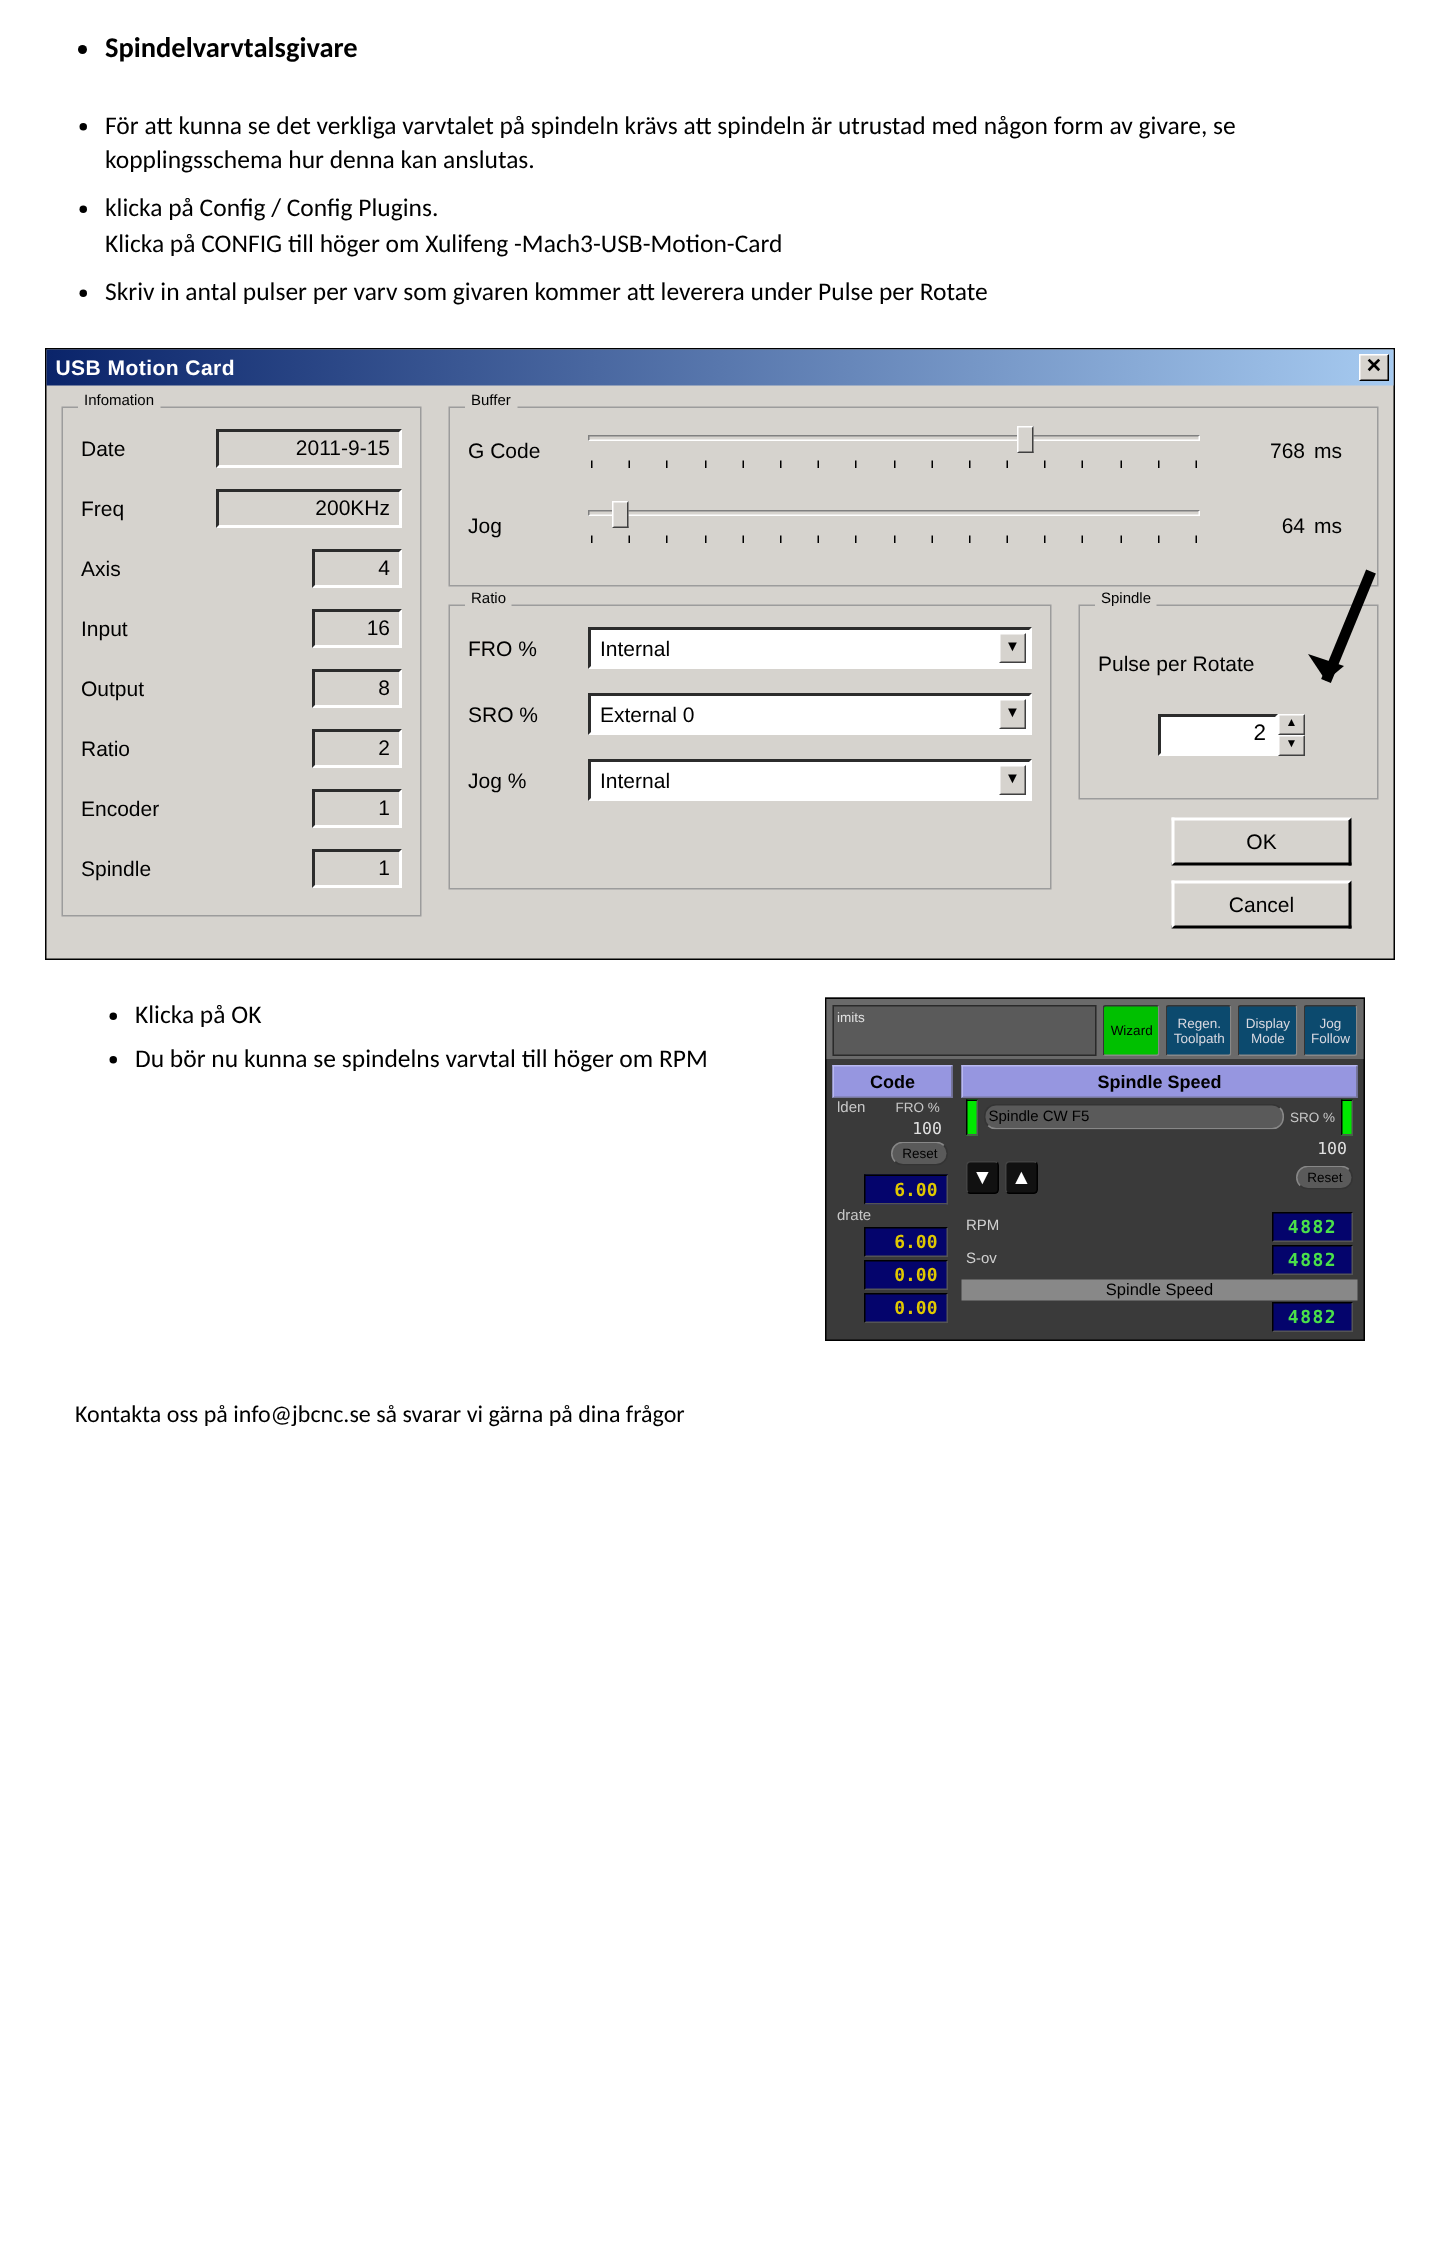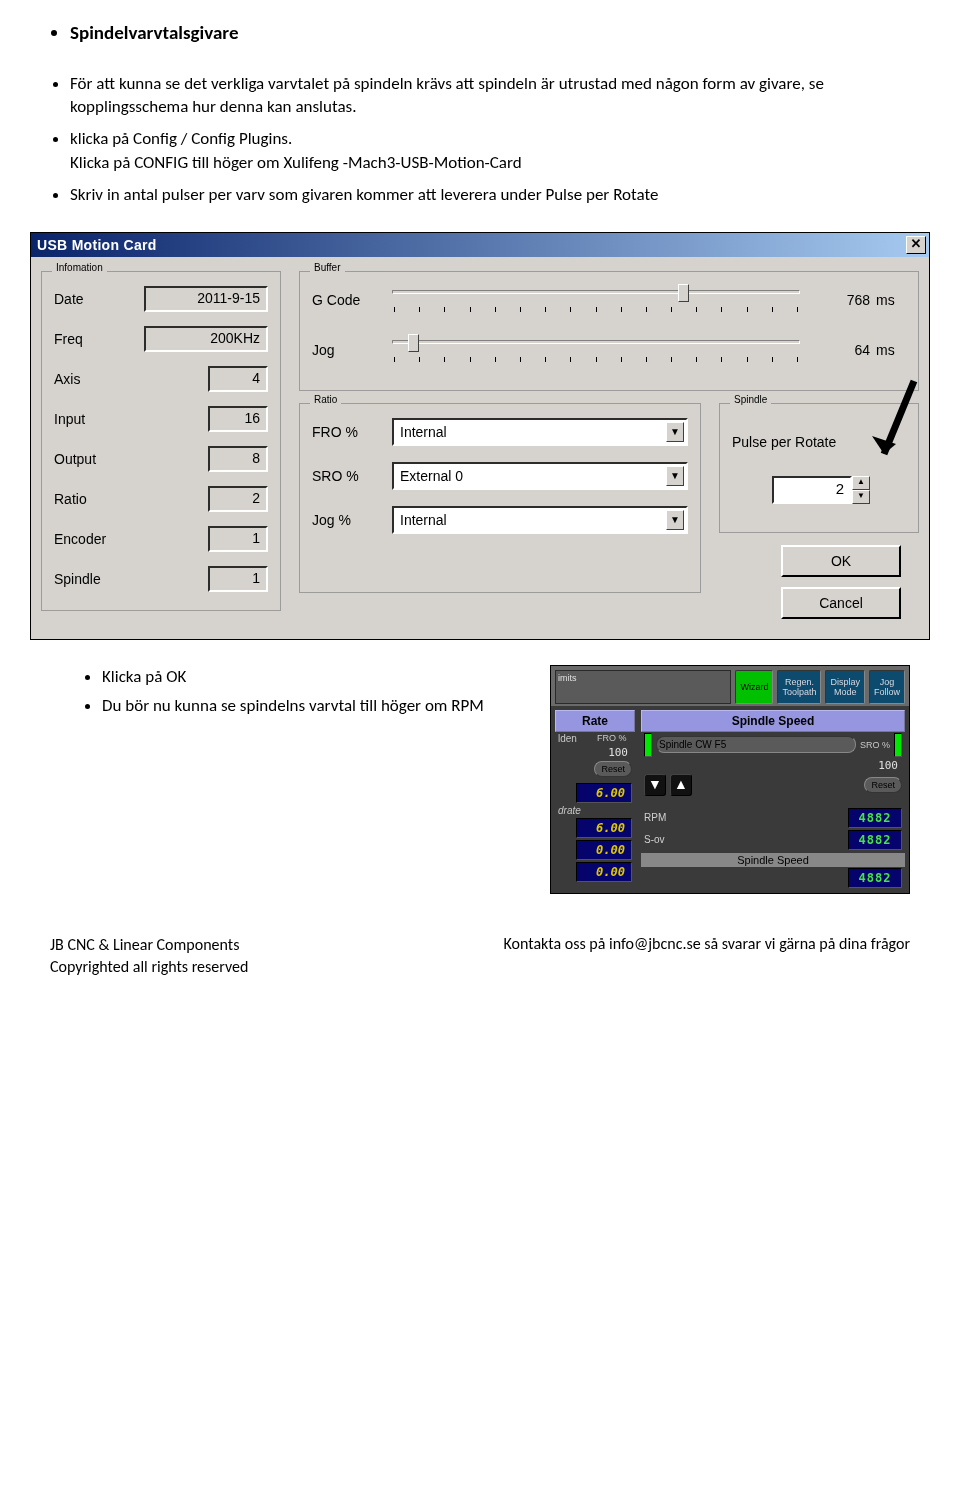--- a/index.html
+++ b/index.html
@@ -57,21 +57,21 @@
   .spinner-buttons { display: flex; flex-direction: column; }
   .spinner-btn { width: 18px; height: 14px; background: #d6d3ce; border: 1px solid #fff; border-right-color: #404040; border-bottom-color: #404040; font-size: 8px; text-align: center; line-height: 10px; cursor: pointer; }
   .arrow-svg { position: absolute; top: -28px; right: -6px; width: 70px; height: 100px; pointer-events: none; }
 
   .btn { width: 120px; height: 32px; background: #d6d3ce; border: 2px outset #fff; border-right-color: #404040; border-bottom-color: #404040; text-align: center; line-height: 28px; font-size: 14px; margin-bottom: 10px; cursor: pointer; }
   .btn-col { margin-left: 62px; }
 
   
   .lower-row { display: flex; align-items: flex-start; gap: 30px; margin-bottom: 40px; }
   ul.bullets2 { list-style: disc; margin-left: 40px; }
-  ul.bullets2 li { margin-bottom: 6px; line-height: 1.4; margin-left: 12px; }
+  ul.bullets2 li { margin-bottom: 6px; line-height: 1.4; }
 
   
   .mach-panel { width: 360px; font-family: Arial, sans-serif; font-size: 11px; color: #000; background: #3a3a3a; display: flex; flex-direction: column; border: 1px solid #000; }
   .mach-toprow { display: flex; gap: 4px; padding: 4px 4px 2px 4px; background: #6a6a6a; align-items: stretch; height: 40px; }
   .mach-mini { flex: 1; color: #e0e0e0; font-size: 9px; display: flex; flex-direction: column; border: 1px solid #2a2a2a; background: #5a5a5a; }
   .mach-mini-label { padding: 2px 2px 0 2px; font-size: 9px; }
   .mach-3btn { background: #0c4a6e; border: 1px inset #888; color: #d8d8e0; font-size: 9px; display: flex; flex-direction: column; align-items: center; justify-content: center; padding: 2px 4px; border-radius: 2px; cursor: pointer; }
   .mach-midrow { display: flex; gap: 6px; padding: 4px; }
   .mach-col-left { width: 80px; display: flex; flex-direction: column; }
   .mach-header { background: #9696e0; color: #000; font-weight: bold; font-size: 12px; text-align: center; padding: 3px 0; border: 1px outset #b8b8f0; }
@@ -79,21 +79,21 @@
   .spindle-cw-btn { background: #5a5a5a; border: 1px inset #888; color: #000; font-size: 10px; padding: 2px; margin: 3px 0; border-radius: 8px; cursor: pointer; }
   .mach-row { display: flex; align-items: center; padding: 1px 3px; gap: 4px; }
   .mach-label { flex: 1; color: #c8c8c8; font-size: 10px; }
   .mach-dro { background: #04046c; color: #4ae04a; font-family: monospace; font-size: 12px; font-weight: bold; letter-spacing: 1px; text-align: center; padding: 2px 6px; border: 1px inset #000; min-width: 54px; }
   .mach-reset { background: #5a5a5a; border: 1px outset #888; color: #000; font-size: 9px; padding: 2px 6px; border-radius: 8px; cursor: pointer; }
   .mach-num { color: #e0e0e0; font-family: monospace; font-size: 11px; padding: 0 4px; }
   .mach-led { width: 8px; height: 24px; background: #00e800; border: 1px inset #000; }
   .mach-yellow-dro { background: #04046c; color: #e0c800; font-family: monospace; font-size: 12px; font-weight: bold; text-align: right; padding: 2px 6px; border: 1px inset #000; min-width: 56px; }
   .plus-minus { width: 22px; height: 22px; background: #111; color: #fff; border: 1px outset #444; text-align: center; font-size: 14px; line-height: 18px; border-radius: 3px; cursor: pointer; }
   .spindle-speed-strip { background: #888; text-align: center; font-size: 11px; color: #000; padding: 1px 0; margin-top: 2px; }
-  .mach-bottom-left { padding-top: 4px; font-style: italic; }
+  .mach-bottom-left { padding-top: 4px; }
 
   .footer { display: flex; justify-content: space-between; font-size: 16px; margin-top: 20px; }
   .footer-left { line-height: 1.4; }
 </style>
 </head>
 <body>
 
 <ul class="bullets">
   <li class="heading">Spindelvarvtalsgivare</li>
 </ul>
@@ -289,21 +289,21 @@
           <span>Display</span>
           <span>Mode</span>
         </div>
       <div class="mach-3btn">
           <span>Jog</span>
           <span>Follow</span>
         </div>
     </div>
     <div class="mach-midrow">
       <div class="mach-col-left">
-        <div class="mach-header">Rate</div>
+        <div class="mach-header">Code</div>
         <div class="mach-row">
             <span class="mach-label">lden</span>
             <span class="mach-label" style="font-size:9px;">FRO %</span>
           </div>
         <div class="mach-row">
             <span style="flex:1;"></span>
             <span class="mach-num">100</span>
           </div>
         <div class="mach-row">
             <span style="flex:1;"></span>
@@ -361,18 +361,14 @@
         <div class="mach-row">
             <span style="flex:1;"></span>
             <div class="mach-dro">4882</div>
           </div>
       </div>
     </div>
   </div>
 </div>
 
 <div class="footer">
-  <div class="footer-left">
-    <div>JB CNC &amp; Linear Components</div>
-    <div>Copyrighted all rights reserved</div>
-  </div>
   <div>Kontakta oss på info@jbcnc.se så svarar vi gärna på dina frågor</div>
 </div>
 
 </body></html>

